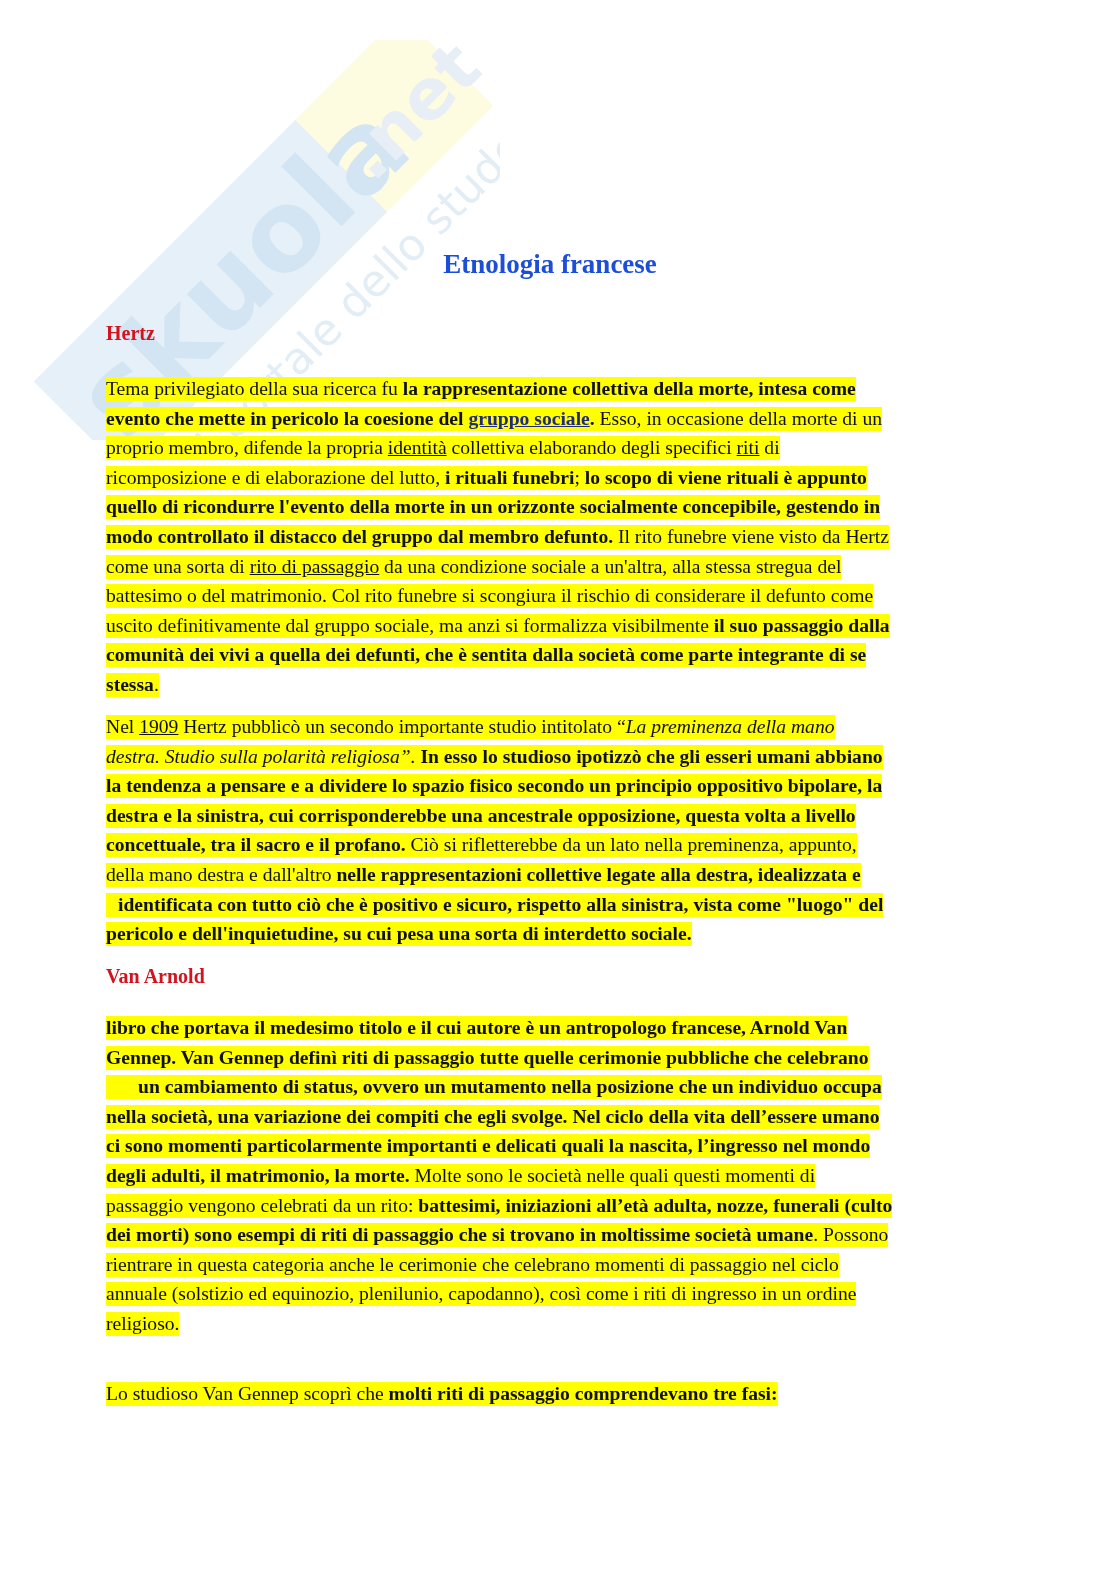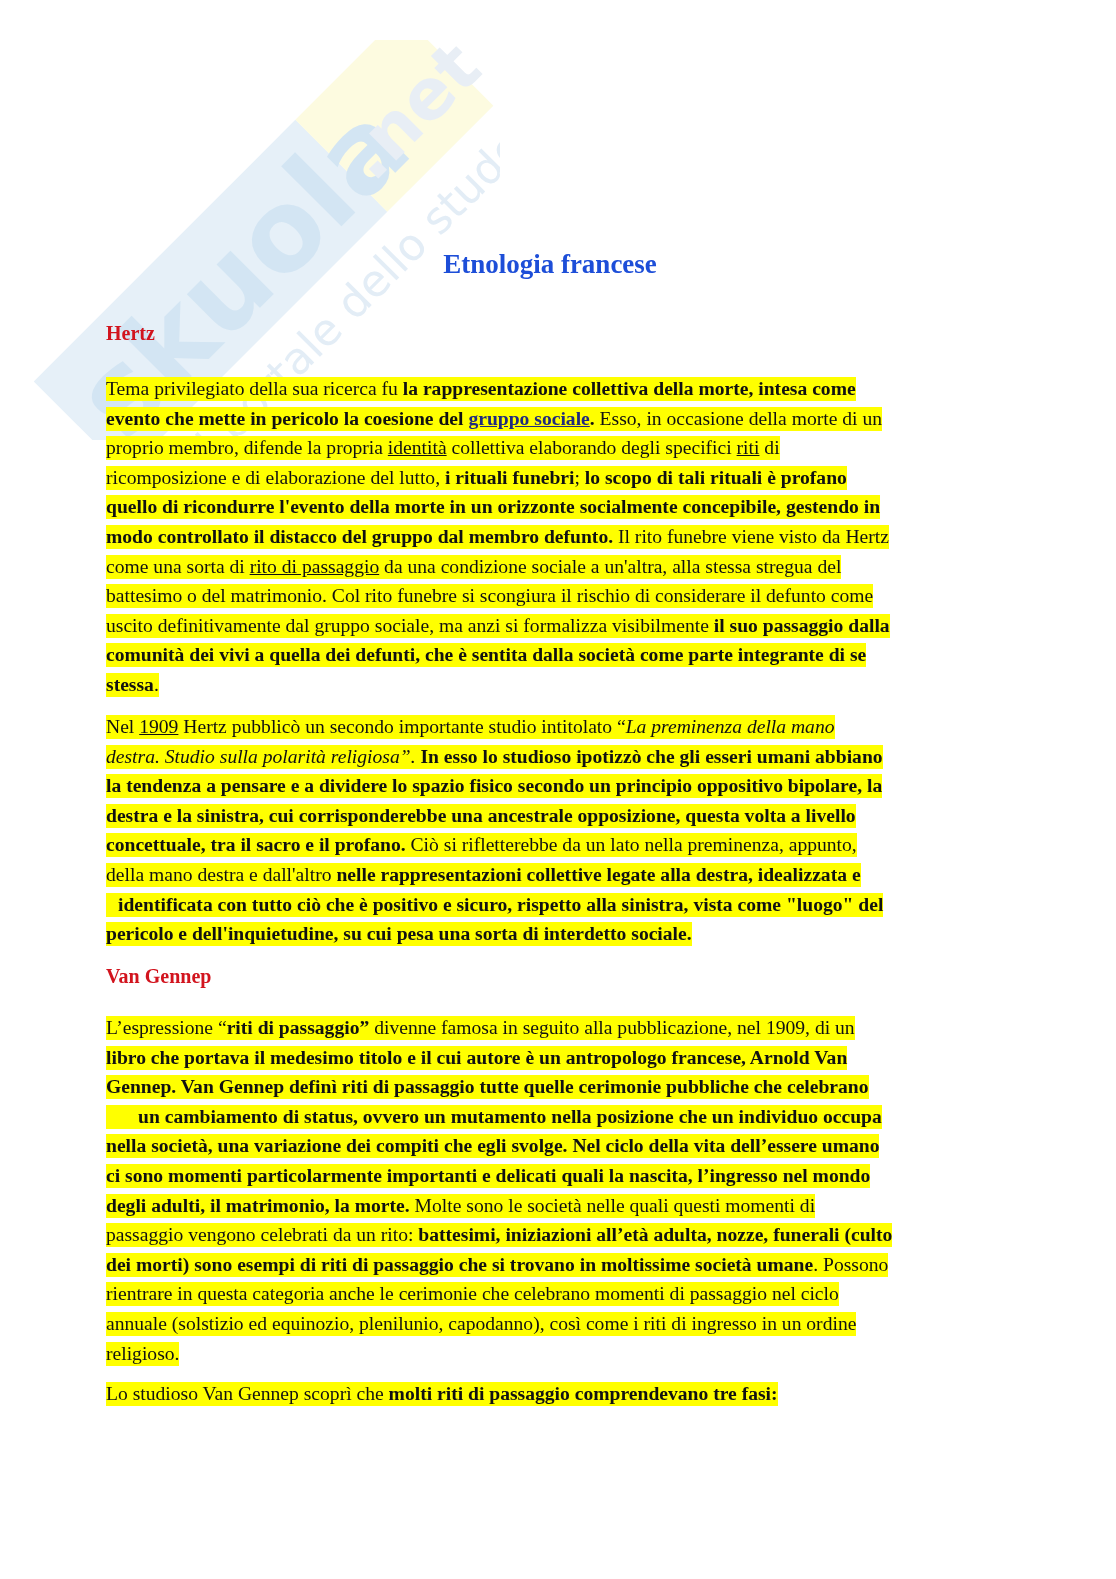--- a/index.html
+++ b/index.html
@@ -90,43 +90,42 @@
 </svg>
 
 <div class="page">
   <h1 class="title">Etnologia francese</h1>
 
   <h2 class="heading" style="top:320px;">Hertz</h2>
   <div class="para" style="top:374px;">
       <span class="line"><span class="hl"><span>Tema privilegiato della sua ricerca fu </span><span style="font-weight: bold;">la rappresentazione collettiva della morte, intesa come</span></span></span>
       <span class="line"><span class="hl"><span style="font-weight: bold;">evento che mette in pericolo la coesione del </span><a class="link" style="font-weight: bold;">gruppo sociale</a><span style="font-weight: bold;">.</span><span> Esso, in occasione della morte di un</span></span></span>
       <span class="line"><span class="hl"><span>proprio membro, difende la propria </span><span class="u">identità</span><span> collettiva elaborando degli specifici </span><span class="u">riti</span><span> di</span></span></span>
-      <span class="line"><span class="hl"><span>ricomposizione e di elaborazione del lutto, </span><span style="font-weight: bold;">i rituali funebri</span><span>; </span><span style="font-weight: bold;">lo scopo di tali rituali è profano</span></span></span>
+      <span class="line"><span class="hl"><span>ricomposizione e di elaborazione del lutto, </span><span style="font-weight: bold;">i rituali funebri</span><span>; </span><span style="font-weight: bold;">lo scopo di viene rituali è appunto</span></span></span>
       <span class="line"><span class="hl"><span style="font-weight: bold;">quello di ricondurre l'evento della morte in un orizzonte socialmente concepibile, gestendo in</span></span></span>
       <span class="line"><span class="hl"><span style="font-weight: bold;">modo controllato il distacco del gruppo dal membro defunto.</span><span> Il rito funebre viene visto da Hertz</span></span></span>
       <span class="line"><span class="hl"><span>come una sorta di </span><span class="u">rito di passaggio</span><span> da una condizione sociale a un'altra, alla stessa stregua del</span></span></span>
       <span class="line"><span class="hl"><span>battesimo o del matrimonio. Col rito funebre si scongiura il rischio di considerare il defunto come</span></span></span>
       <span class="line"><span class="hl"><span>uscito definitivamente dal gruppo sociale, ma anzi si formalizza visibilmente </span><span style="font-weight: bold;">il suo passaggio dalla</span></span></span>
       <span class="line"><span class="hl"><span style="font-weight: bold;">comunità dei vivi a quella dei defunti, che è sentita dalla società come parte integrante di se</span></span></span>
       <span class="line"><span class="hl"><span style="font-weight: bold;">stessa</span><span>.</span></span></span>
     </div>
   <div class="para" style="top:712px;">
       <span class="line"><span class="hl"><span>Nel </span><span class="u">1909</span><span> Hertz pubblicò un secondo importante studio intitolato “</span><span style="font-style: italic;">La preminenza della mano </span></span></span>
       <span class="line"><span class="hl"><span style="font-style: italic; margin-top: 28px;">destra. Studio sulla polarità religiosa</span><span style="font-style: italic;">”. </span><span style="font-weight: bold;">In esso lo studioso ipotizzò che gli esseri umani abbiano</span></span></span>
       <span class="line"><span class="hl"><span style="font-weight: bold;">la tendenza a pensare e a dividere lo spazio fisico secondo un principio oppositivo bipolare, la</span></span></span>
       <span class="line"><span class="hl"><span style="font-weight: bold;">destra e la sinistra, cui corrisponderebbe una ancestrale opposizione, questa volta a livello</span></span></span>
       <span class="line"><span class="hl"><span style="font-weight: bold;">concettuale, tra il sacro e il profano.</span><span> Ciò si rifletterebbe da un lato nella preminenza, appunto,</span></span></span>
       <span class="line"><span class="hl"><span>della mano destra e dall'altro </span><span style="font-weight: bold;">nelle rappresentazioni collettive legate alla destra, idealizzata e</span></span></span>
       <span class="line"><span class="hl"><span style="font-weight: bold; padding-left: 12px;">identificata con tutto ciò che è positivo e sicuro, rispetto alla sinistra, vista come "luogo" del</span></span></span>
       <span class="line"><span class="hl"><span style="font-weight: bold;">pericolo e dell'inquietudine, su cui pesa una sorta di interdetto sociale.</span></span></span>
     </div>
 
-  <h2 class="heading" style="top:963px;">Van Gennep</h2>
+  <h2 class="heading" style="top:963px;">Van Arnold</h2>
   <div class="para" style="top:1013px;">
-      <span class="line"><span class="hl"><span>L’espressione “</span><span style="font-weight: bold;">riti di passaggio”</span><span> divenne famosa in seguito alla pubblicazione, nel 1909, di un</span></span></span>
       <span class="line"><span class="hl"><span style="font-weight: bold;">libro che portava il medesimo titolo e il cui autore è un antropologo francese, Arnold Van</span></span></span>
       <span class="line"><span class="hl"><span style="font-weight: bold;">Gennep. Van Gennep definì riti di passaggio tutte quelle cerimonie pubbliche che celebrano</span></span></span>
       <span class="line"><span class="hl"><span style="font-weight: bold; padding-left: 32px;">un cambiamento di status, ovvero un mutamento nella posizione che un individuo occupa</span></span></span>
       <span class="line"><span class="hl"><span style="font-weight: bold;">nella società, una variazione dei compiti che egli svolge. Nel ciclo della vita dell’essere umano</span></span></span>
       <span class="line"><span class="hl"><span style="font-weight: bold;">ci sono momenti particolarmente importanti e delicati quali la nascita, l’ingresso nel mondo</span></span></span>
       <span class="line"><span class="hl"><span style="font-weight: bold;">degli adulti, il matrimonio, la morte.</span><span> Molte sono le società nelle quali questi momenti di</span></span></span>
       <span class="line"><span class="hl"><span>passaggio vengono celebrati da un rito: </span><span style="font-weight: bold;">battesimi, iniziazioni all’età adulta, nozze, funerali (culto</span></span></span>
       <span class="line"><span class="hl"><span style="font-weight: bold;">dei morti) sono esempi di riti di passaggio che si trovano in moltissime società umane</span><span>. Possono</span></span></span>
       <span class="line"><span class="hl"><span>rientrare in questa categoria anche le cerimonie che celebrano momenti di passaggio nel ciclo</span></span></span>
       <span class="line"><span class="hl"><span>annuale (solstizio ed equinozio, plenilunio, capodanno), così come i riti di ingresso in un ordine</span></span></span>

